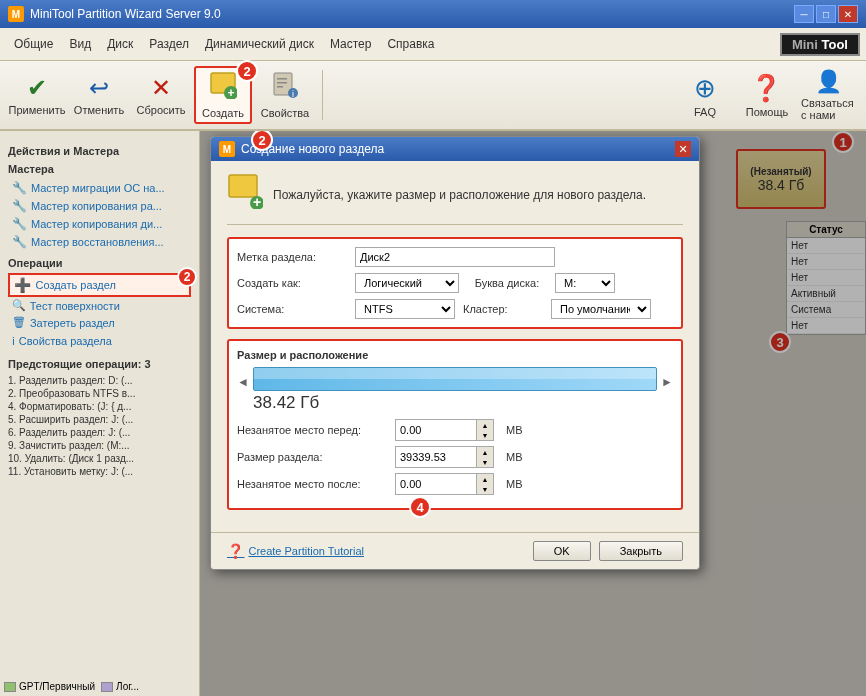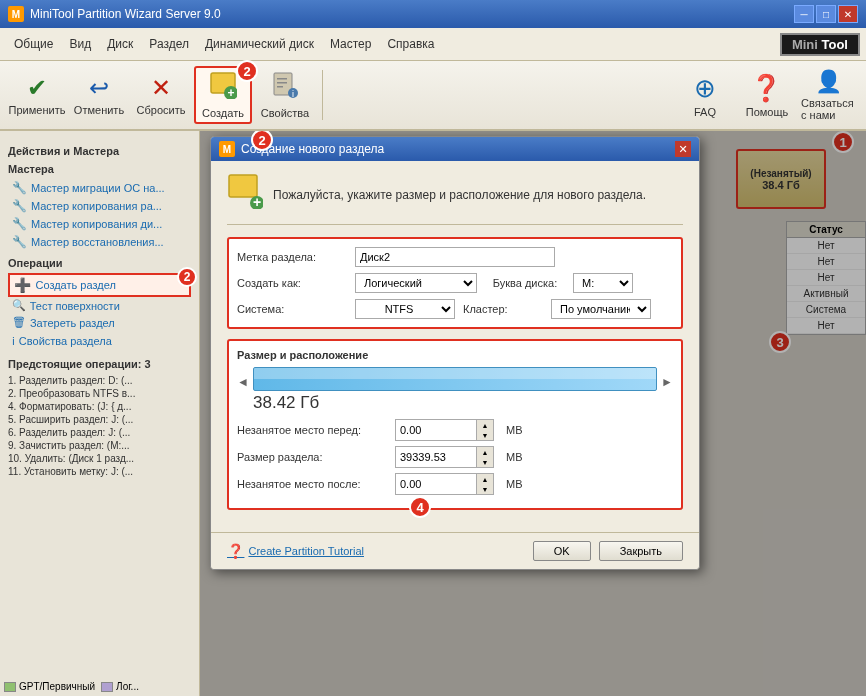--- a/index.html
+++ b/index.html
@@ -430,21 +430,20 @@
     .status-col-header {
       background: #e0ddd0;
       padding: 2px 4px;
       font-weight: bold;
       text-align: center;
       border-bottom: 1px solid #aaa;
     }
     .status-row {
       display: flex;
       border-bottom: 1px solid #eee;
-      text-align: center;
     }
     .status-cell {
       padding: 2px 4px;
       flex: 1;
       font-size: 10px;
       color: #333;
     }
 
     .btn-create-highlighted {
       border: 2px solid #e03020 !important;
@@ -596,21 +595,21 @@
       </div>
     </div>
   </div>
 
   <div class="content-area">
 
     <div style="position:absolute; top:8px; right:20px; z-index:5;">
       <div style="position:relative;">
         <div class="unallocated-box">
           <span style="font-size:10px;">(Незанятый)</span>
-          <span style="font-size:11px; font-weight:bold;">38.4 Гб</span>
+          <span style="font-size:14px; font-weight:normal;">38.4 Гб</span>
         </div>
         <div class="circle-badge" style="top:-8px; right:-8px;">1</div>
       </div>
     </div>
 
     <div class="status-table-area" style="top:90px; right:0; width:80px;">
       <div class="status-col-header">Статус</div>
       <div class="status-row">
         <span class="status-cell">Нет</span>
       </div>
@@ -661,32 +660,32 @@
 
           <div class="form-section">
 
             <div class="form-row">
               <span class="form-label">Метка раздела:</span>
               <input type="text" class="form-input wide" value="Диск2" style="">
             </div>
 
             <div class="form-row">
               <span class="form-label">Создать как:</span>
-              <select class="form-select" style="width:122px;">
+              <select class="form-select" style="width:104px;">
                 <option>Логический</option>
               </select>
               <span class="form-label" style="width:80px;text-align:center;">Буква диска:</span>
               <select class="form-select" style="width:60px;">
                 <option>М:</option>
               </select>
             </div>
 
             <div class="form-row" style="margin-bottom:0;">
               <span class="form-label">Система:</span>
-              <select class="form-select" style="width:100px;text-align:center;">
+              <select class="form-select" style="width:100px;">
                 <option>NTFS</option>
               </select>
               <span class="form-label" style="width:80px;">Кластер:</span>
               <select class="form-select" style="width:100px;">
                 <option>По умолчанию</option>
               </select>
             </div>
           </div>
 
           <div class="size-section" style="position:relative;">

